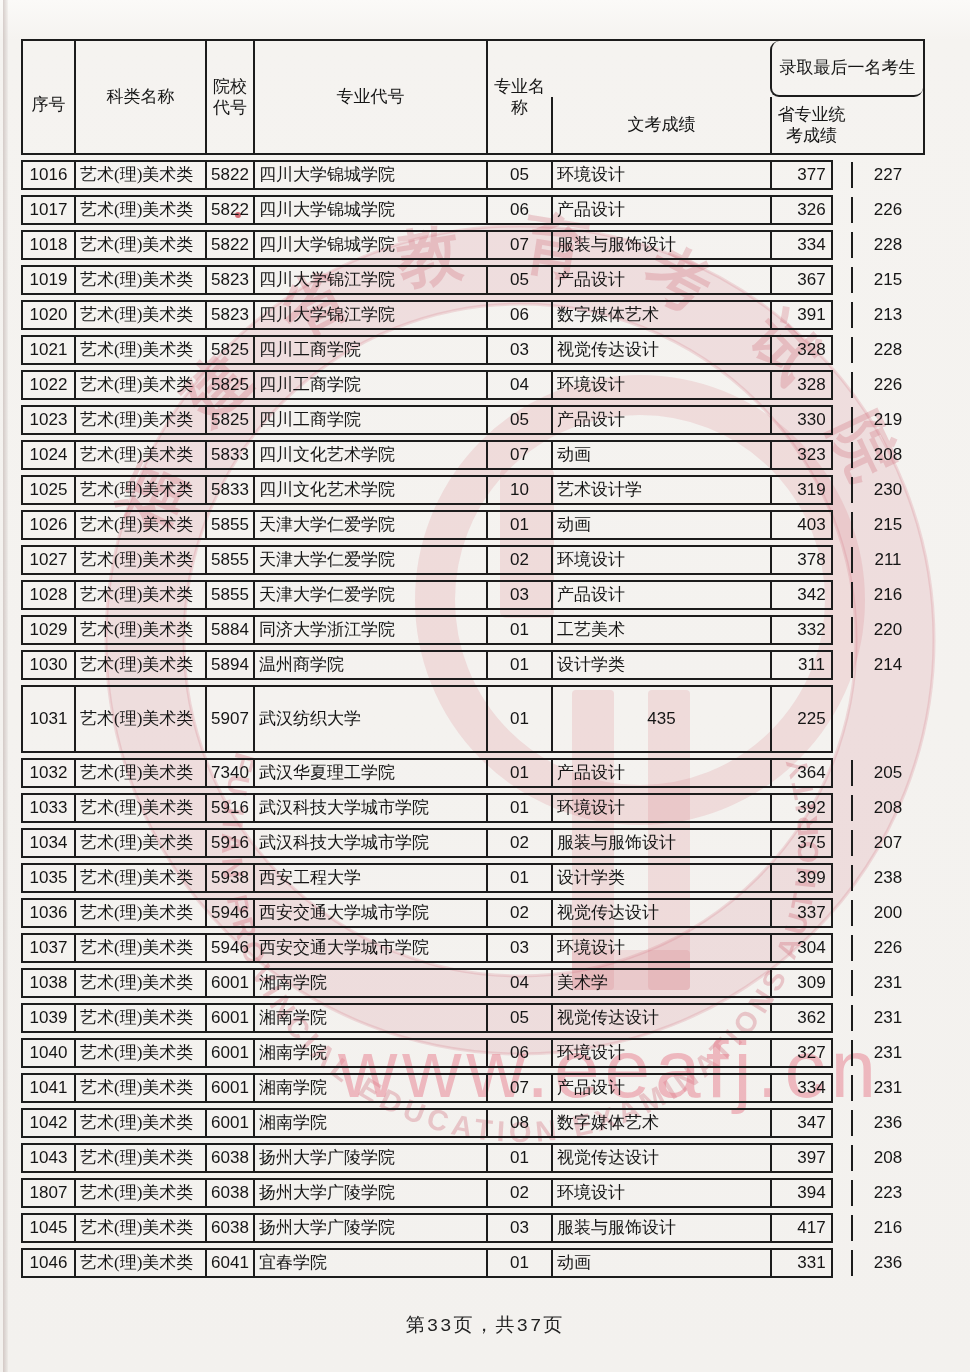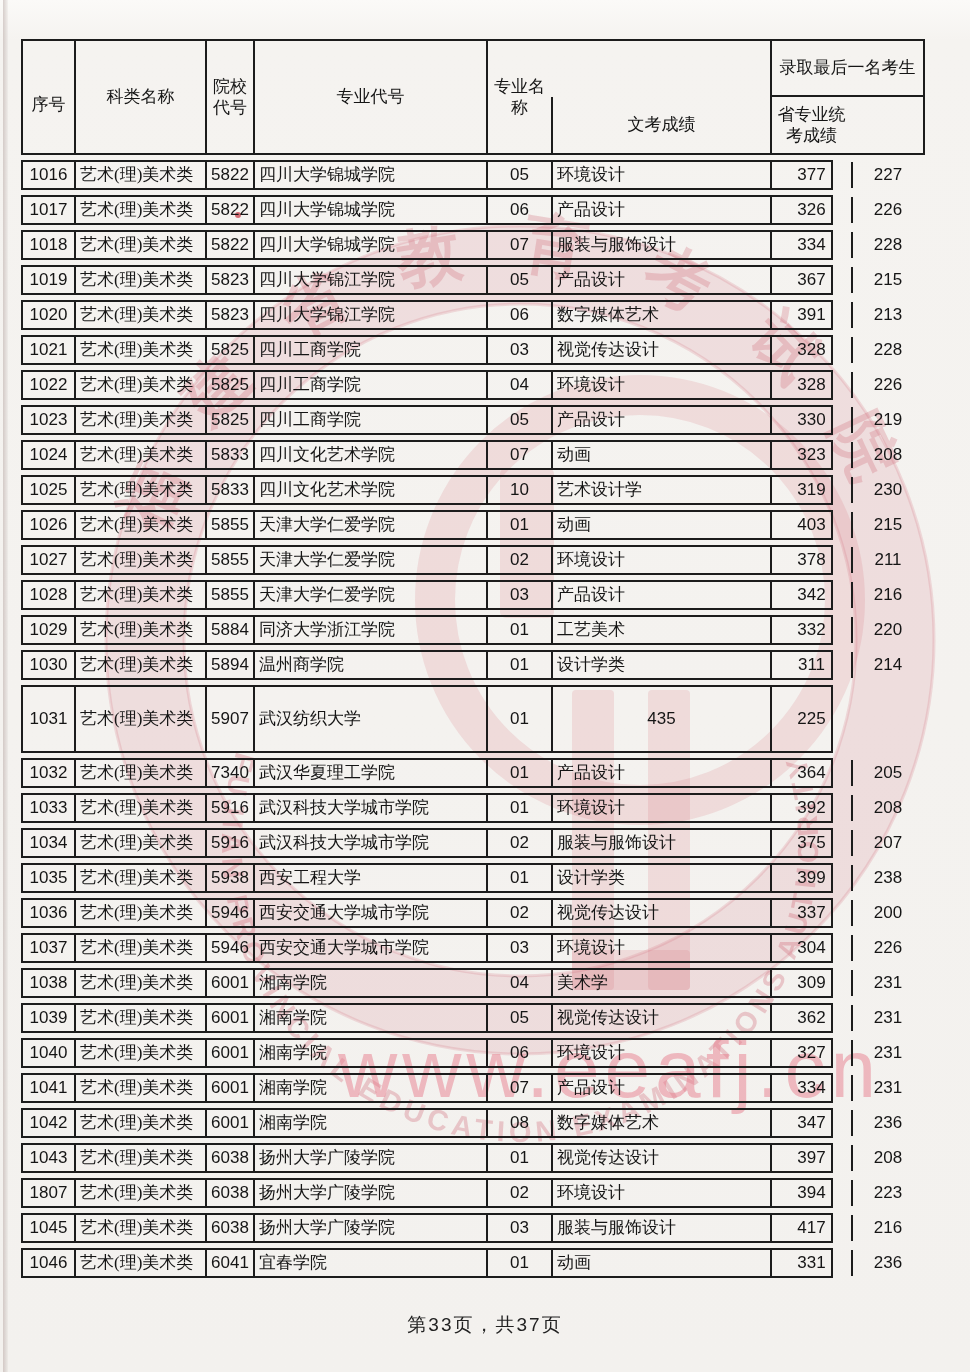--- a/index.html
+++ b/index.html
@@ -35,42 +35,42 @@
     border:2px solid #1c1c1c; box-sizing:border-box; width:904px;
   }
   .th {
     display:flex; align-items:center; justify-content:center; text-align:center;
     font-size:17px; line-height:1.25; box-sizing:border-box;
     border-left:2px solid #1c1c1c; padding:0 3px;
     font-family:"Liberation Serif","DejaVu Serif",serif;
   }
   .th.first { border-left:none;margin-top:16px; }
   .th.span2 { grid-row:1 / 3; }
-  .th.group { grid-column:7 / 9; border-bottom:2px solid #1c1c1c; }
+  .th.group { grid-column:7 / 9; border-bottom:2px solid #1c1c1c;border-radius:9px; }
   .tbody { width:812px; }
   .trow {
     display:grid; grid-template-columns:var(--cols);
     margin-top:5px; height:30px; box-sizing:border-box;
     border:2px solid #1c1c1c; background:transparent;
   }
   .trow.tall { height:68px; }
   .td {
     display:flex; align-items:center; box-sizing:border-box;
     border-left:2px solid #1c1c1c; font-size:17px; line-height:1.2;
     overflow:hidden; padding:0 4px;
   }
   .td:first-child { border-left:none; }
   .td.ac { justify-content:center; padding:0 1px; }
   .td.al { justify-content:flex-start; }
   .td.cjk { font-family:"Liberation Serif","DejaVu Serif",serif; }
   .td.num { font-family:"Liberation Sans","DejaVu Sans",sans-serif; }
   .footer {
     position:absolute; left:0; right:0; top:1312px; z-index:2;
     text-align:center; font-size:19px; color:#222; letter-spacing:2px;
-    font-family:Liberation Sans, sans-serif;
+    font-family:Liberation Mono, monospace;
   }
 </style>
 </head>
 <body>
 
 <div class="page">
 
   <div class="scan-edge"></div>
 
   <svg class="seal" width="970" height="1372" viewBox="0 0 970 1372">

